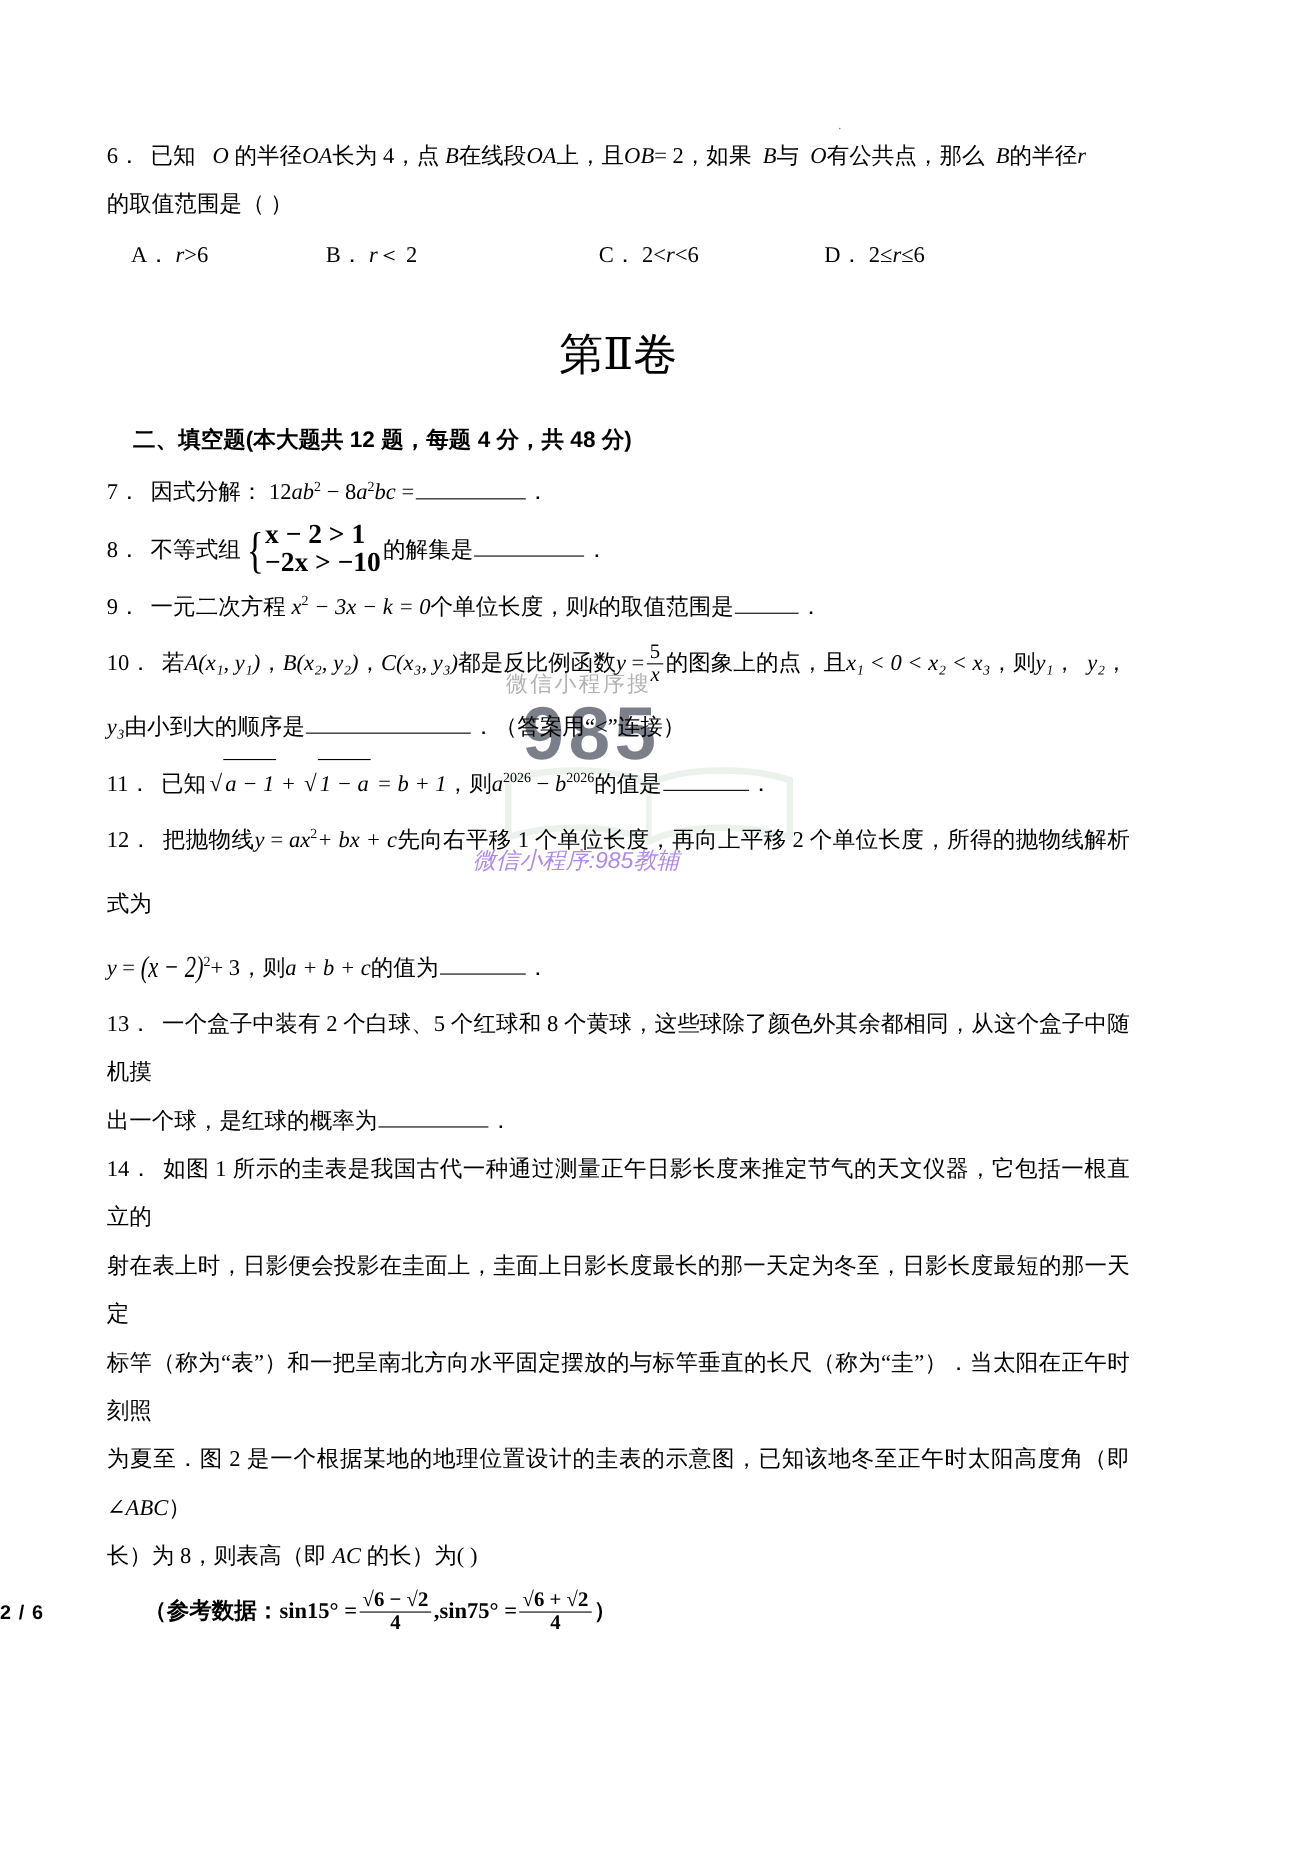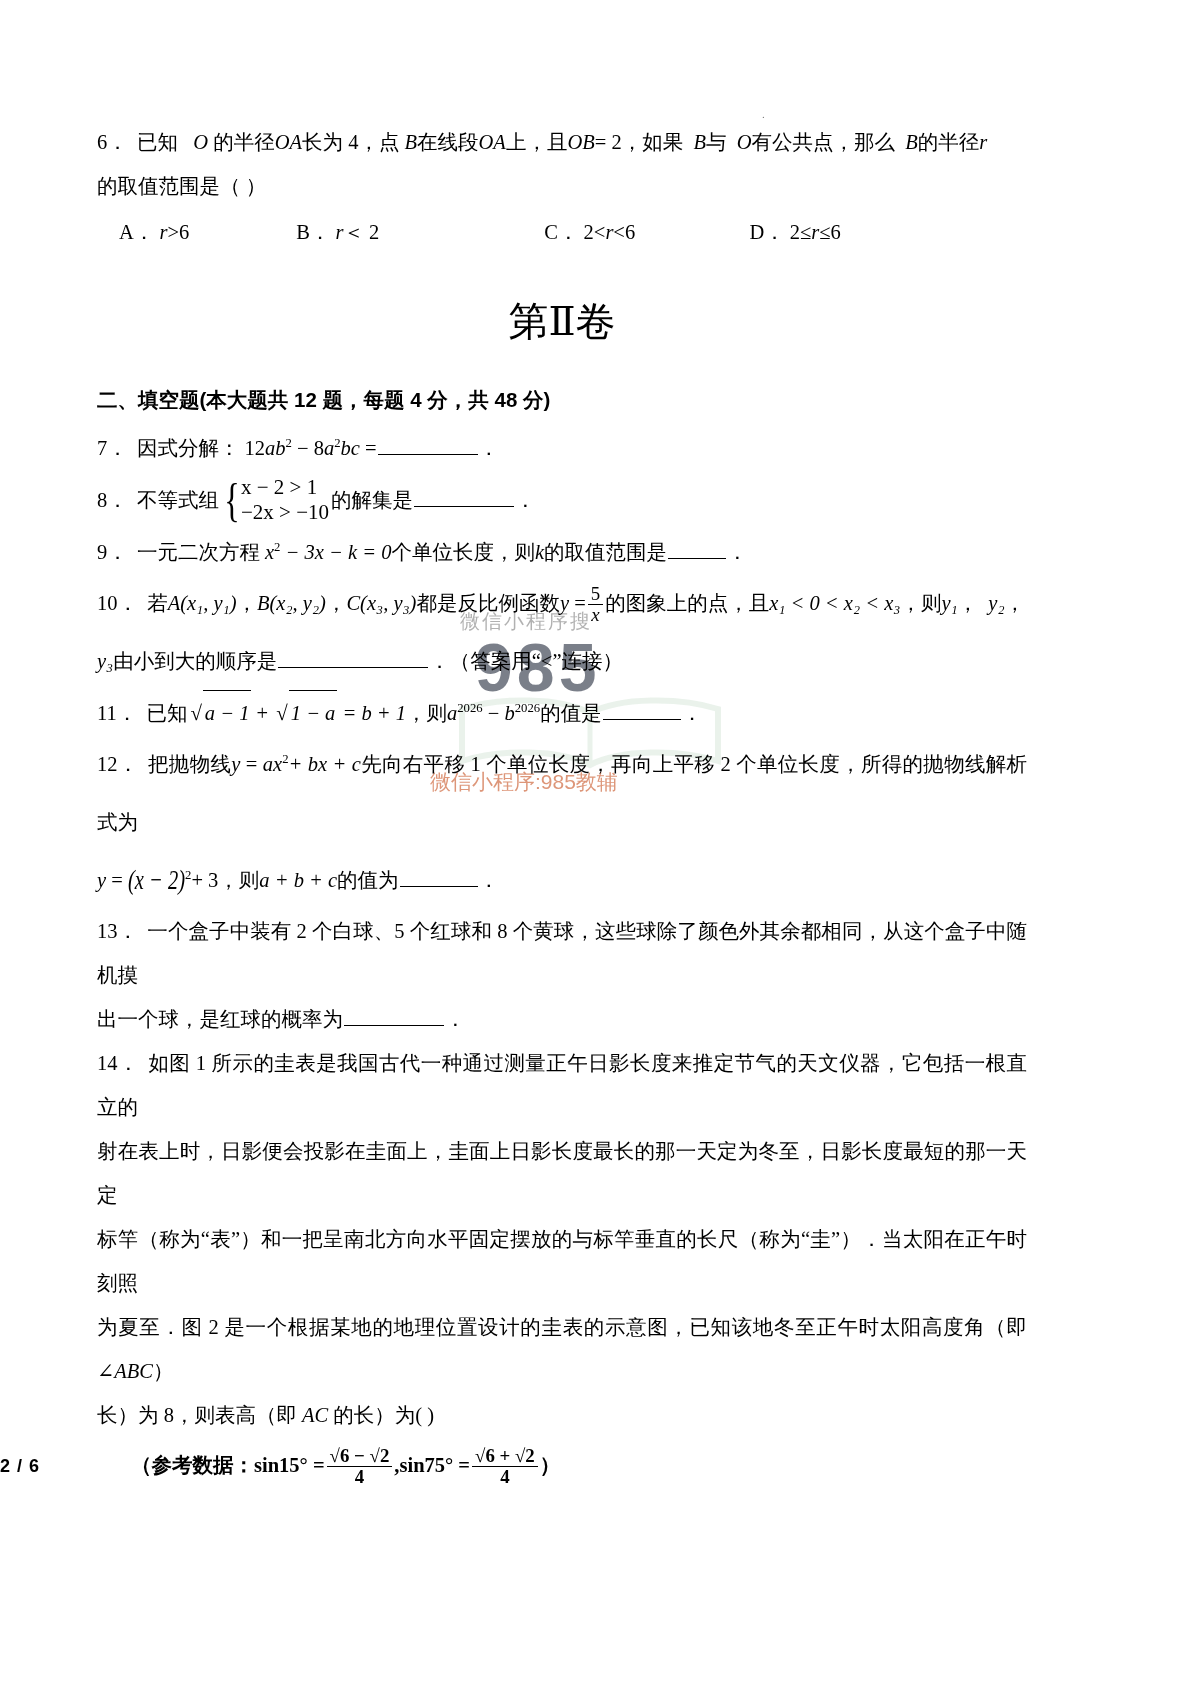--- a/index.html
+++ b/index.html
@@ -64,23 +64,24 @@
     left: 10px;
     top: 95px;
     width: 300px;
     height: 80px;
   }
   .wm-bottom {
     position: absolute;
     left: 0px;
     top: 168px;
     font-size: 21px;
-    color: #c2410c;
+    color: #6d28d9;
     font-family: "Liberation Sans", sans-serif;
     white-space: nowrap;
+    font-style: italic;
   }
   
   .q {
     position: relative;
     z-index: 2;
     font-size: 20.5px;
     line-height: 44px;
     text-align: justify;
   }
   .line { display: block; }
@@ -116,20 +117,21 @@
     font-family: "Liberation Serif", "DejaVu Serif", serif;
   }
   .section-head {
     font-size: 20.5px;
     font-weight: bold;
     line-height: 40px;
     position: relative;
     z-index: 2;
     margin-bottom: 6px;
     font-family: "Liberation Sans", sans-serif;
+    margin-left: 24px;
   }
   
   .choices {
     position: relative;
     z-index: 2;
     font-size: 20.5px;
     line-height: 40px;
     padding-left: 22px;
     margin-top: 4px;
   }
@@ -170,24 +172,25 @@
   }
   .brace {
     font-size: 46px;
     line-height: 0.85;
     font-family: "Liberation Serif", "DejaVu Serif", serif;
     transform: scaleX(0.7);
     display: inline-block;
   }
   .sys-rows {
     display: inline-block;
-    font-size: 21px;
+    font-size: 25px;
     line-height: 25px;
     text-align: left;
     margin-left: -2px;
+    font-weight: bold;
   }
   
   .sqrt {
     display: inline-block;
     position: relative;
     padding-left: 2px;
     margin-left: 1px;
   }
   .sqrt > .radicand {
     display: inline-block;

